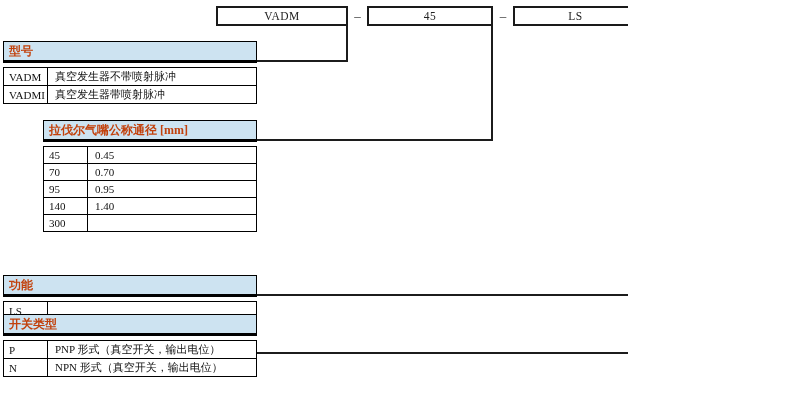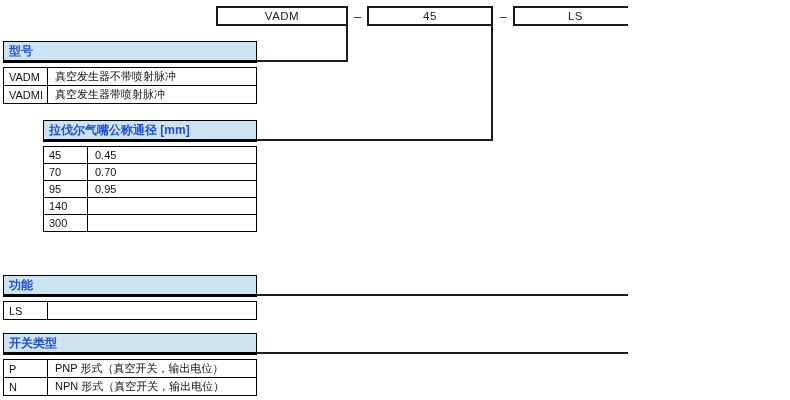--- a/index.html
+++ b/index.html
@@ -1,21 +1,21 @@
 <!DOCTYPE html>
 <html><head>
 <meta charset="utf-8">
 <style>
   * { margin:0; padding:0; box-sizing:border-box; }
   html,body { background:#ffffff; }
   #canvas {
     position:relative;
     width:628px; height:400px;
     background:#ffffff;
-    font-family:Liberation Sans, sans-serif;
+    font-family:Liberation Serif, serif;
     color:#111;
     overflow:hidden;
     text-align:center;
   }
 
   
   .code-box {
     position:absolute; top:6px; height:20px;
     border:2px solid #1a1a1a; background:#fff;
     display:flex; align-items:center; justify-content:center;
@@ -33,21 +33,21 @@
   
   .tbl { position:absolute; left:3px; width:254px; }
   .tbl-header {
     height:22px;
     background:#cde3f1;
     border:1px solid #000;
     border-bottom:3px solid #000;
     font-weight:bold; font-size:12px;
     display:flex; align-items:center;
     padding-left:5px;
-    color:#1d4ed8;
+    color:#c2410c;
   }
   .tbl-rows {
     margin-top:4px;
     border:1px solid #000;
     border-bottom:none;
     background:#fff;
   }
   .tbl-row { display:flex; border-bottom:1px solid #000; }
   .t1 .tbl-row, .t3 .tbl-row, .t4 .tbl-row { height:18px; }
   .t2 .tbl-row { height:17px; }
@@ -126,37 +126,38 @@
       <div class="tbl-row">
         <div class="cell-code">70</div>
         <div class="cell-desc">0.70</div>
       </div>
       <div class="tbl-row">
         <div class="cell-code">95</div>
         <div class="cell-desc">0.95</div>
       </div>
       <div class="tbl-row">
         <div class="cell-code">140</div>
+        <div class="cell-desc">1.40</div>
       </div>
       <div class="tbl-row">
         <div class="cell-code">300</div>
       </div>
     </div>
   </div>
 
   <div class="tbl t3" style="top:275px;">
     <div class="tbl-header">功能</div>
     <div class="tbl-rows">
       <div class="tbl-row">
         <div class="cell-code">LS</div>
       </div>
     </div>
   </div>
 
-  <div class="tbl t4" style="top:333px;">
+  <div class="tbl t4" style="top:314px;">
     <div class="tbl-header">开关类型</div>
     <div class="tbl-rows">
       <div class="tbl-row">
         <div class="cell-code">P</div>
         <div class="cell-desc">PNP 形式（真空开关，输出电位）</div>
       </div>
       <div class="tbl-row">
         <div class="cell-code">N</div>
         <div class="cell-desc">NPN 形式（真空开关，输出电位）</div>
       </div>

